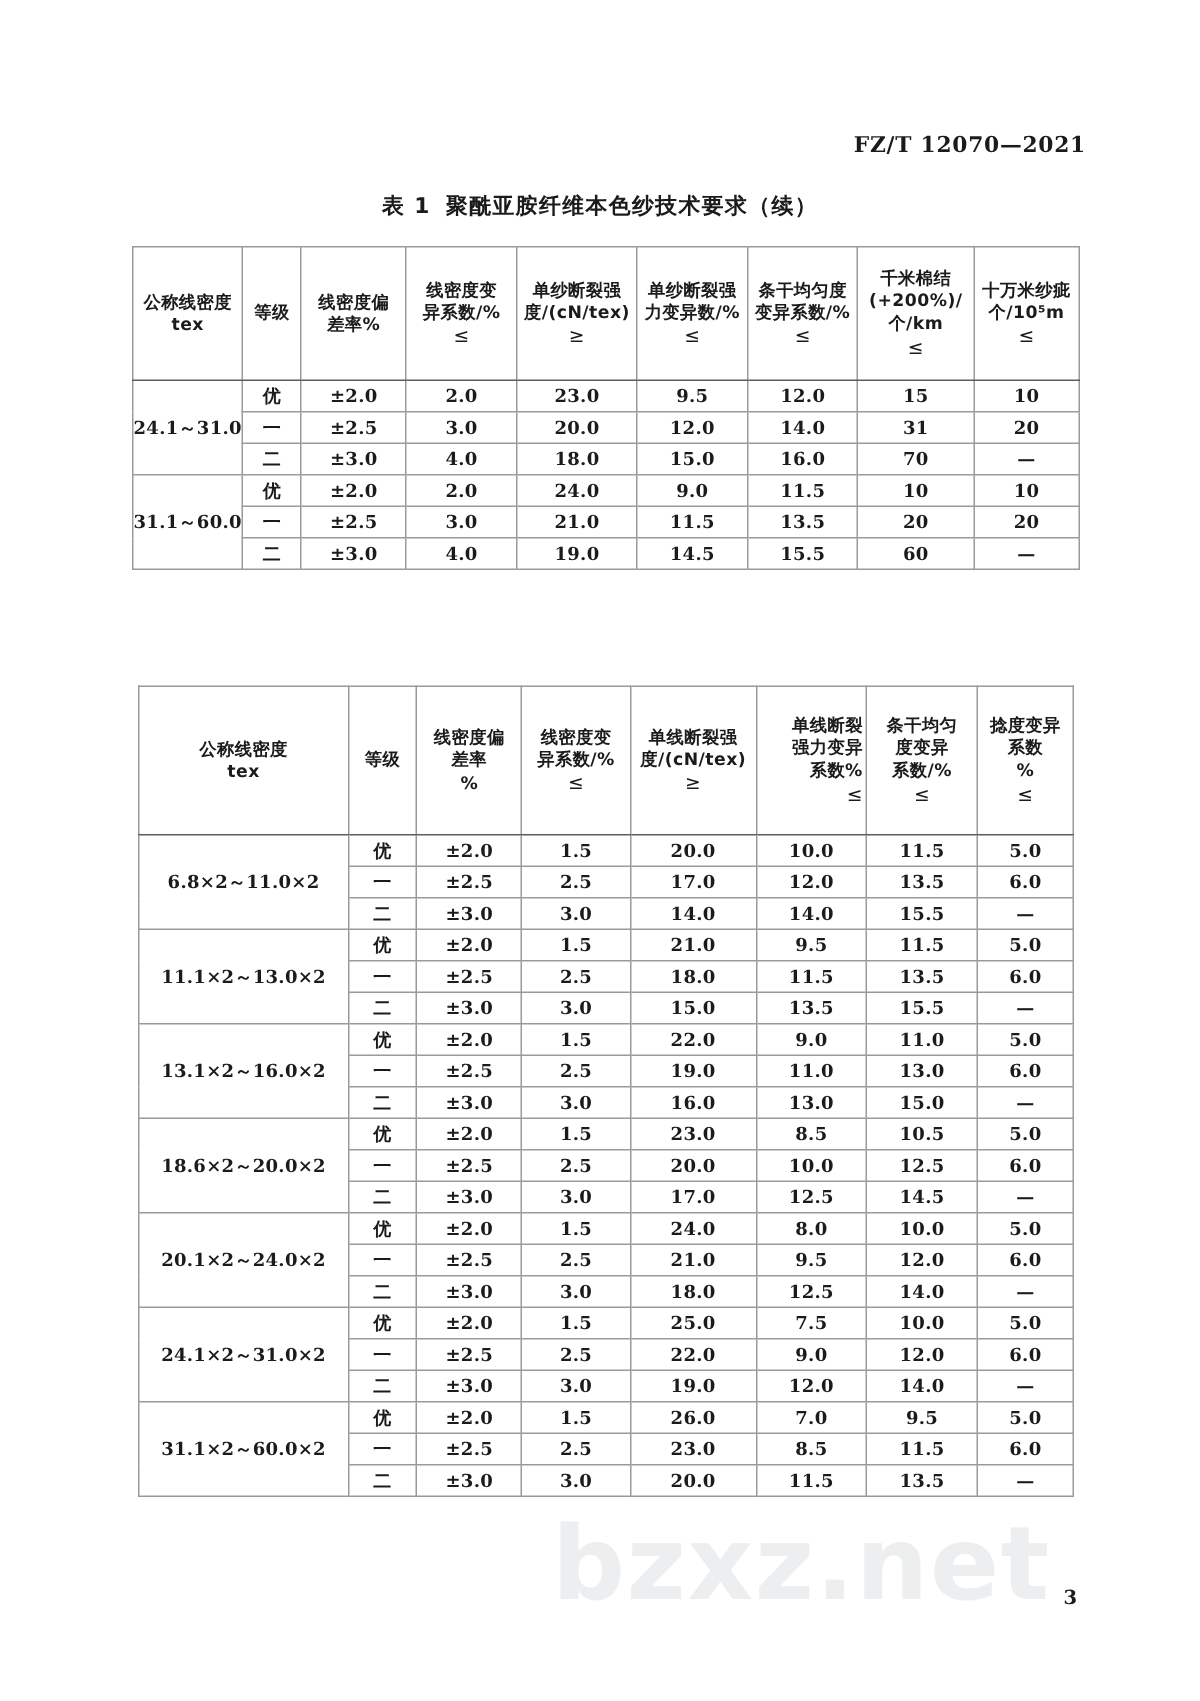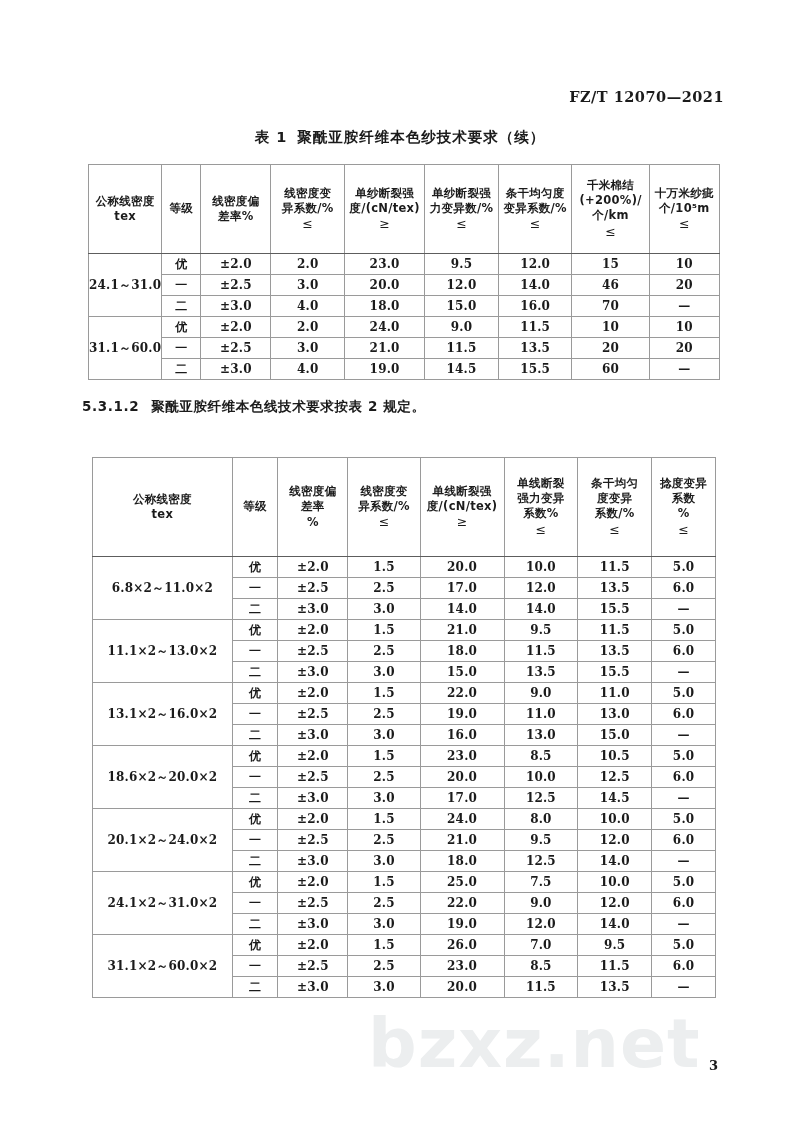--- a/index.html
+++ b/index.html
@@ -233,21 +233,21 @@
           <td class="c7">15</td>
           <td class="c8">10</td>
         </tr>
         <tr>
           <td class="c1 col-grade">一</td>
           <td class="c2">±2.5</td>
           <td class="c3">3.0</td>
           <td class="c4">20.0</td>
           <td class="c5">12.0</td>
           <td class="c6">14.0</td>
-          <td class="c7">46</td>
+          <td class="c7">31</td>
           <td class="c8">20</td>
         </tr>
         <tr>
           <td class="c1 col-grade">二</td>
           <td class="c2">±3.0</td>
           <td class="c3">4.0</td>
           <td class="c4">18.0</td>
           <td class="c5">15.0</td>
           <td class="c6">16.0</td>
           <td class="c7">70</td>
@@ -280,23 +280,20 @@
           <td class="c3">4.0</td>
           <td class="c4">19.0</td>
           <td class="c5">14.5</td>
           <td class="c6">15.5</td>
           <td class="c7">60</td>
           <td class="c8">—</td>
         </tr>
       </tbody>
   </table>
 
-  <div class="clause">
-    <span class="clause-num">5.3.1.2</span><span>聚酰亚胺纤维本色线技术要求按表 2 规定。</span>
-  </div>
 
 
   <table class="std-table" id="table2">
     <thead>
         <tr>
           <th class="d0" style="height: 88px;">
             <span class="hdr-line">公称线密度</span>
             <span class="hdr-line">tex</span>
           </th>
           <th class="d1" style="height: 88px;">
@@ -310,21 +307,21 @@
           <th class="d3" style="height: 88px;">
             <span class="hdr-line">线密度变</span>
             <span class="hdr-line">异系数/%</span>
             <span class="hdr-sym">≤</span>
           </th>
           <th class="d4" style="height: 88px;">
             <span class="hdr-line">单线断裂强</span>
             <span class="hdr-line">度/(cN/tex)</span>
             <span class="hdr-sym">≥</span>
           </th>
-          <th class="d5" style="height: 88px;">
+          <th class="d5" style="height: 88px; text-align: right;">
             <span class="hdr-line">单线断裂</span>
             <span class="hdr-line">强力变异</span>
             <span class="hdr-line">系数%</span>
             <span class="hdr-sym">≤</span>
           </th>
           <th class="d6" style="height: 88px;">
             <span class="hdr-line">条干均匀</span>
             <span class="hdr-line">度变异</span>
             <span class="hdr-line">系数/%</span>
             <span class="hdr-sym">≤</span>

